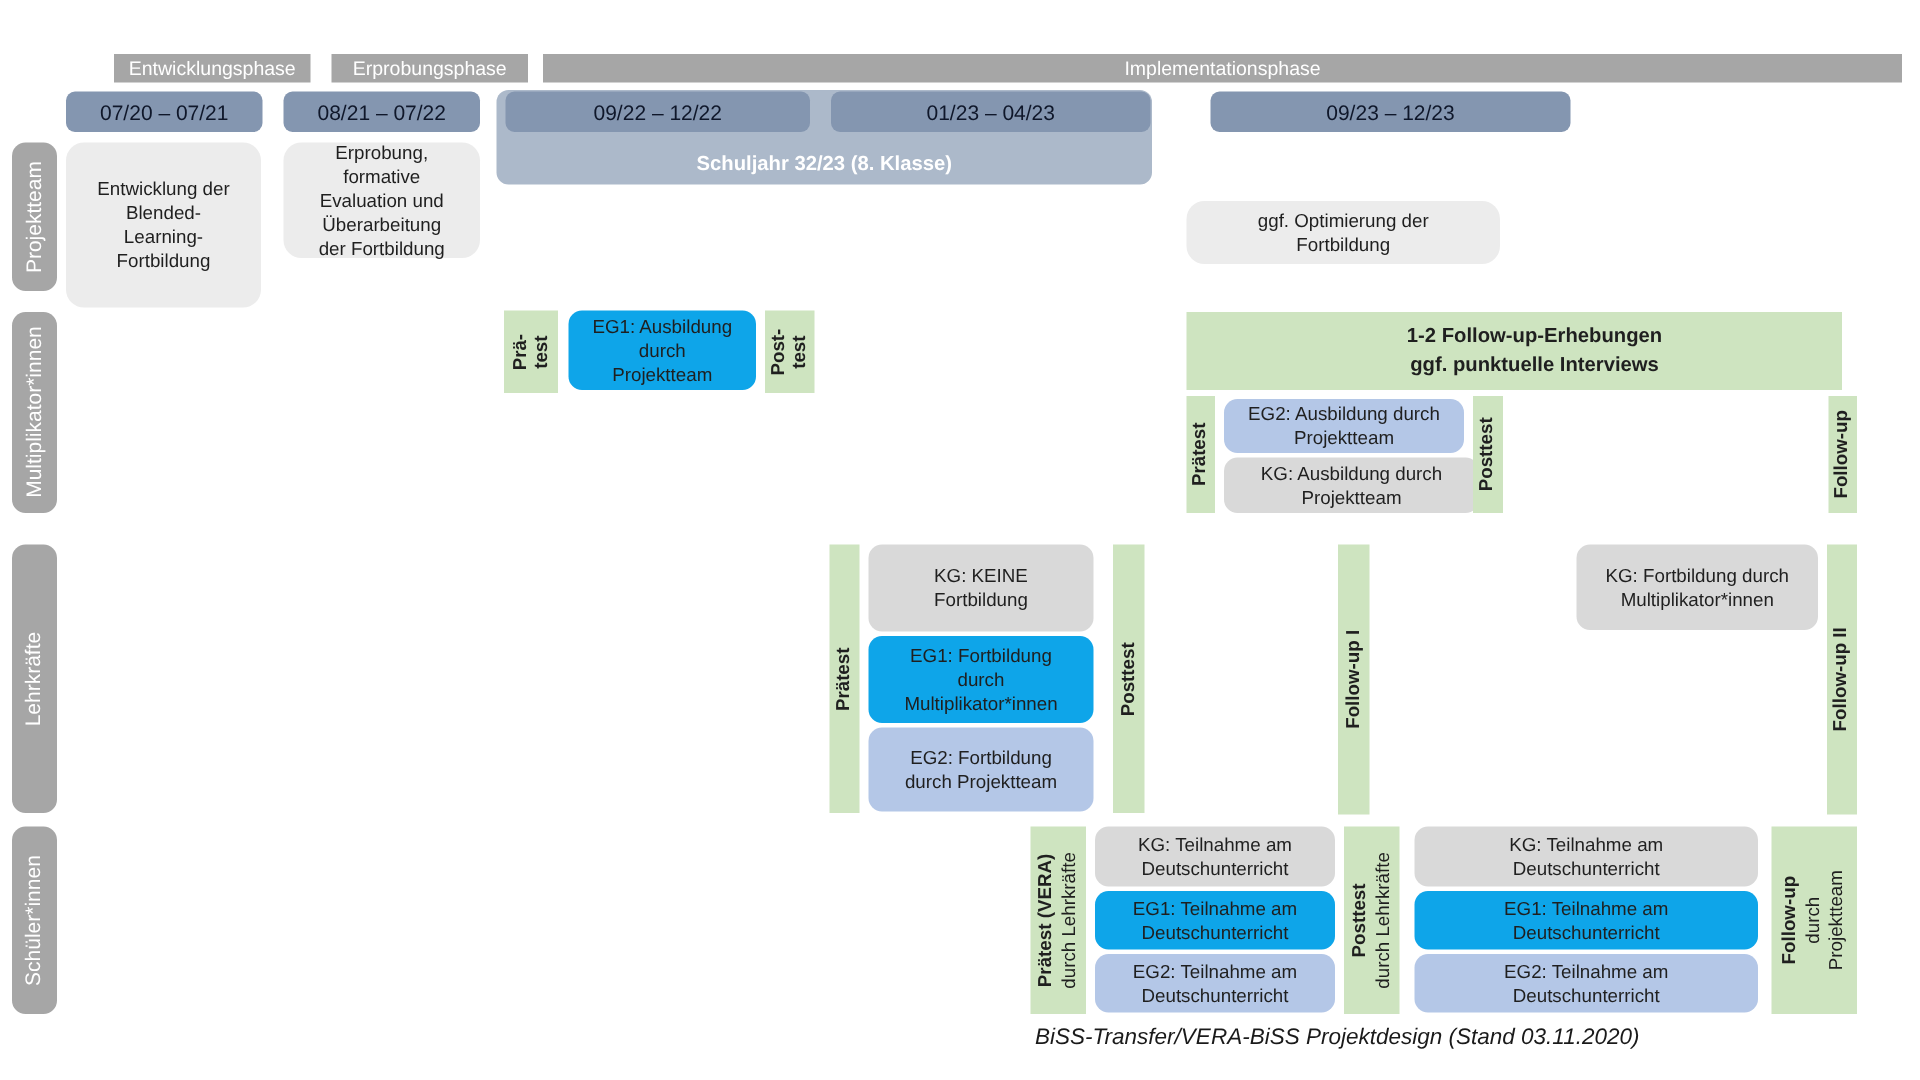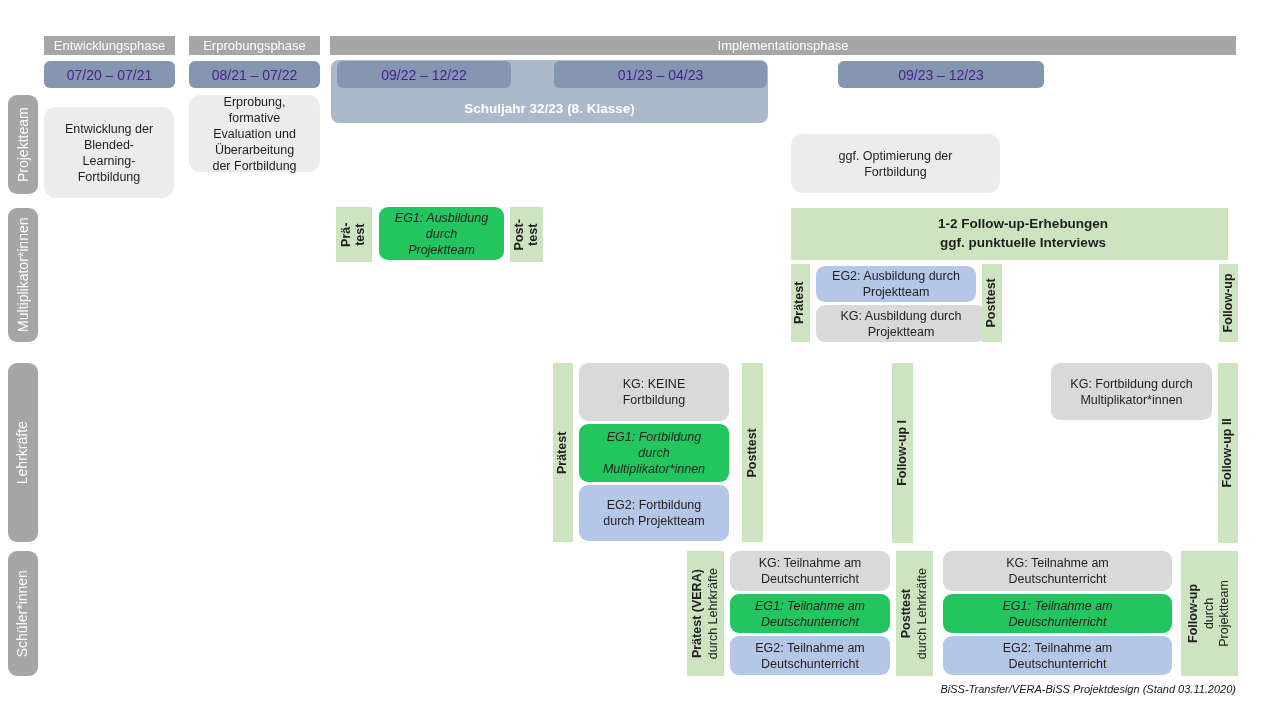--- a/index.html
+++ b/index.html
@@ -2,83 +2,83 @@
 <html><head>
 <meta charset="utf-8">
 <style>
   html,body{margin:0;padding:0;background:#fff;}
   .canvas{
     position:relative;width:1280px;height:720px;background:#ffffff;overflow:hidden;
     font-family:"Liberation Sans", sans-serif;color:#1f1f1f;
   }
   .abs{position:absolute;box-sizing:border-box;}
   
-  .phasehdr{background:#a6a6a6;color:#fff;font-size:13px;display:flex;align-items:center;justify-content:center;}
+  .phasehdr{background:#a6a6a6;color:#fff;font-size:13px;display:flex;align-items:center;justify-content:center;margin-left:32px;}
   
-  .datebar{background:#8496b0;color:#4c1d95;font-size:14px;border-radius:6px;display:flex;align-items:center;justify-content:center;}
+  .datebar{background:#8496b0;color:#0f172a;font-size:14px;border-radius:6px;display:flex;align-items:center;justify-content:center;}
   .schuljahr{background:#acb9ca;color:#fff;font-weight:bold;font-size:13.5px;border-radius:8px;display:flex;align-items:flex-end;justify-content:center;padding-bottom:7px;}
   
   .rowlabel{background:#a6a6a6;color:#fff;border-radius:9px;display:flex;align-items:center;justify-content:center;font-size:14px;}
   .rowlabel .vtext{color:#fff;font-weight:normal;}
   
   .box{border-radius:9px;display:flex;align-items:center;justify-content:center;text-align:center;
        font-size:12.5px;line-height:1.28;white-space:pre-line;padding:2px 4px;}
   .bigbox{border-radius:12px;font-size:12.5px;}
   .lgray{background:#ececec;}
   .kgray{background:#d9d9d9;}
-  .blue1{background:#22c55e;font-style:italic;}
+  .blue1{background:#0ea5e9;}
   .blue2{background:#b4c7e7;}
   .green{background:#cee4c0;display:flex;align-items:center;justify-content:center;text-align:center;}
   .greenbox{background:#cee4c0;display:flex;align-items:center;justify-content:center;text-align:center;
             font-weight:bold;font-size:13.5px;line-height:1.4;white-space:pre-line;padding-left:27px;}
   .vtext{transform:rotate(-90deg);white-space:pre;text-align:center;font-size:12.5px;line-height:1.1;}
   .bold{font-weight:bold;}
   .vstack{transform:rotate(-90deg);display:flex;flex-direction:column;align-items:center;white-space:nowrap;line-height:1.25;font-size:12.5px;}
-  .caption{font-style:italic;font-size:11px;color:#1a1a1a;text-align:right;}
+  .caption{font-style:italic;font-size:15px;color:#1a1a1a;text-align:left;}
 </style>
 </head>
 <body>
 
 <div class="canvas">
 
   <div class="abs phasehdr" style="left:44px;top:36px;width:131px;height:19px">Entwicklungsphase</div>
   <div class="abs phasehdr" style="left:189px;top:36px;width:131px;height:19px">Erprobungsphase</div>
   <div class="abs phasehdr" style="left:330px;top:36px;width:906px;height:19px">Implementationsphase</div>
 
   <div class="abs schuljahr" style="left:331px;top:60px;width:437px;height:63px">Schuljahr 32/23 (8. Klasse)</div>
 
   <div class="abs datebar" style="left:44px;top:61px;width:131px;height:27px">07/20 – 07/21</div>
   <div class="abs datebar" style="left:189px;top:61px;width:131px;height:27px">08/21 – 07/22</div>
-  <div class="abs datebar" style="left:337px;top:61px;width:174px;height:27px">09/22 – 12/22</div>
+  <div class="abs datebar" style="left:337px;top:61px;width:203px;height:27px">09/22 – 12/22</div>
   <div class="abs datebar" style="left:554px;top:61px;width:213px;height:27px">01/23 – 04/23</div>
-  <div class="abs datebar" style="left:838px;top:61px;width:206px;height:27px">09/23 – 12/23</div>
+  <div class="abs datebar" style="left:807px;top:61px;width:240px;height:27px">09/23 – 12/23</div>
 
   <div class="abs rowlabel" style="left:8px;top:95px;width:30px;height:99px">
     <span class="vtext" style="font-size:14px">Projektteam</span>
   </div>
   <div class="abs rowlabel" style="left:8px;top:208px;width:30px;height:134px">
     <span class="vtext" style="font-size:14px">Multiplikator*innen</span>
   </div>
   <div class="abs rowlabel" style="left:8px;top:363px;width:30px;height:179px">
     <span class="vtext" style="font-size:14px">Lehrkräfte</span>
   </div>
   <div class="abs rowlabel" style="left:8px;top:551px;width:30px;height:125px">
     <span class="vtext" style="font-size:14px">Schüler*innen</span>
   </div>
 
-  <div class="abs box bigbox lgray" style="left:44px;top:107px;width:130px;height:91px">Entwicklung der
+  <div class="abs box bigbox lgray" style="left:44px;top:95px;width:130px;height:110px">Entwicklung der
 Blended-
 Learning-
 Fortbildung</div>
   <div class="abs box bigbox lgray" style="left:189px;top:95px;width:131px;height:77px">Erprobung,
 formative
 Evaluation und
 Überarbeitung
 der Fortbildung</div>
-  <div class="abs box bigbox lgray" style="left:791px;top:134px;width:209px;height:59px">ggf. Optimierung der
+  <div class="abs box bigbox lgray" style="left:791px;top:134px;width:209px;height:42px">ggf. Optimierung der
 Fortbildung</div>
 
   <div class="abs green" style="left:336px;top:207px;width:36px;height:55px">
     <span class="vtext bold">Prä-
 test</span>
   </div>
   <div class="abs box blue1" style="left:379px;top:207px;width:125px;height:53px">EG1: Ausbildung
 durch
 Projektteam</div>
   <div class="abs green" style="left:510px;top:207px;width:33px;height:55px">

